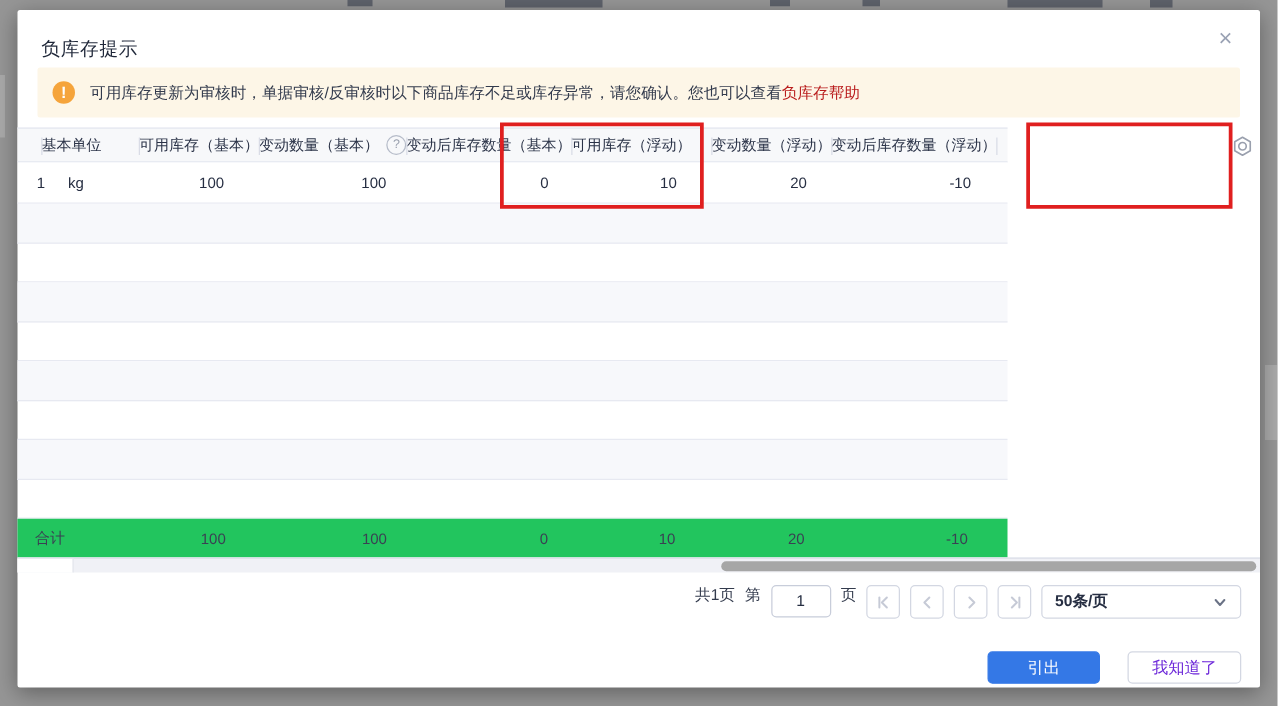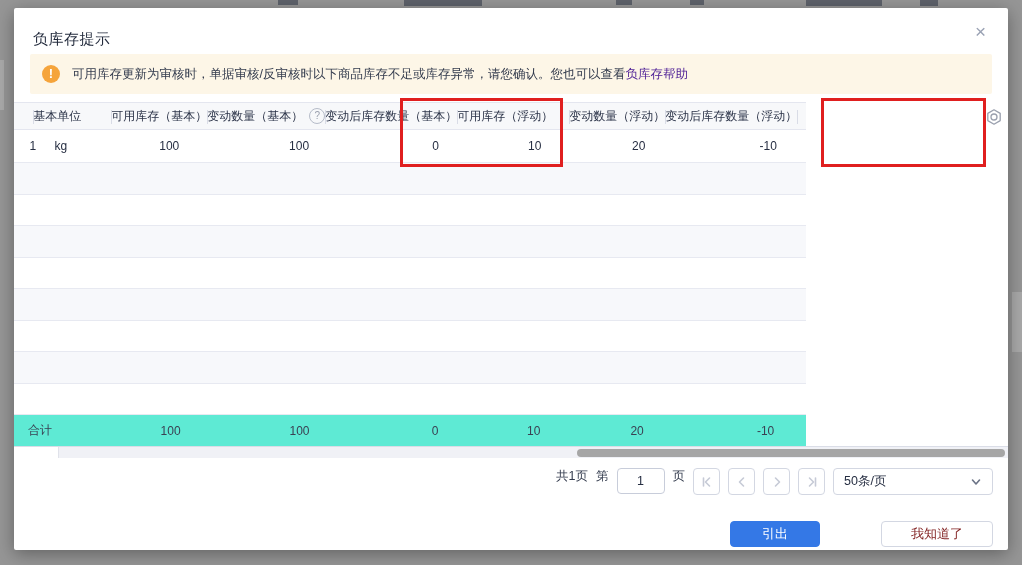--- a/index.html
+++ b/index.html
@@ -26,21 +26,21 @@
   .banner{
     position:absolute;left:16px;top:46px;width:962px;height:40px;background:#fdf6e7;
     display:flex;align-items:center;border-radius:2px;
   }
   .warn-icon{
     width:18px;height:18px;border-radius:50%;background:#f5a43b;color:#fff;
     font-size:13px;font-weight:bold;text-align:center;line-height:18px;
     margin:0 12px 0 12px;flex:0 0 18px;
   }
   .banner-text{font-size:12.5px;color:#333b4d;white-space:nowrap;}
-  .banner-link{color:#4c1d95;text-decoration:none;cursor:pointer;}
+  .banner-link{color:#b91c1c;text-decoration:none;cursor:pointer;}
   
   .grid{position:absolute;left:0;top:94px;width:792px;}
   .thead{
     display:flex;height:28px;background:#f7f8fa;
     border-top:1px solid #e4e6ef;border-bottom:1px solid #e4e6ef;box-sizing:border-box;
   }
   .th{
     position:relative;display:flex;align-items:center;justify-content:center;
     font-size:12px;color:#2b3348;white-space:nowrap;box-sizing:border-box;
   }
@@ -50,21 +50,21 @@
   .trow{display:flex;height:33px;border-bottom:1px solid #e7e9f1;box-sizing:border-box;background:#fff;}
   .td{
     font-size:12px;color:#262e42;display:flex;align-items:center;box-sizing:border-box;white-space:nowrap;
   }
   .td.right{justify-content:flex-end;padding-right:12px;}
   .td.center{justify-content:center;}
   .td.left{justify-content:flex-start;padding-left:3px;}
   .empty-rows .erow{height:31.5px;border-bottom:1px solid #e7e9f1;box-sizing:border-box;}
   .empty-rows .erow.stripe{background:#f7f8fb;}
   .total-row{
-    display:flex;height:31px;background:#5eead4;align-items:center;box-sizing:border-box;justify-content:center;
+    display:flex;height:31px;background:#22c55e;align-items:center;box-sizing:border-box;justify-content:center;
   }
   .total-row .td{color:#3a4153;}
   .help-q{
     display:inline-block;width:14px;height:14px;border:1px solid #b6bcc9;border-radius:50%;
     color:#9aa0ae;font-size:10px;line-height:14px;text-align:center;margin-left:6px;
   }
   .gear-wrap{position:absolute;right:5px;top:100px;width:18px;height:18px;}
   
   .hl-box{position:absolute;border:3px solid #e01f1f;box-sizing:border-box;top:90px;height:69px;pointer-events:none;}
   
@@ -84,31 +84,31 @@
     font-size:12.5px;color:#262e42;font-family:inherit;box-sizing:border-box;background:#fff;
   }
   .nav-btn{
     width:27px;height:27px;border:1px solid #d3d7e2;border-radius:4px;background:#fff;
     display:flex;align-items:center;justify-content:center;box-sizing:border-box;
   }
   .nav-btn svg{stroke:#c6cad6;stroke-width:1.6;fill:none;stroke-linecap:round;stroke-linejoin:round;}
   .size-select{
     width:160px;height:27px;border:1px solid #d3d7e2;border-radius:4px;background:#fff;
     display:flex;align-items:center;justify-content:space-between;box-sizing:border-box;
-    padding:0 10px;color:#262e42;cursor:pointer;
+    padding:0 10px;color:#262e42;cursor:pointer;font-weight:bold;
   }
   .size-select svg{stroke:#6b7386;stroke-width:1.6;fill:none;stroke-linecap:round;stroke-linejoin:round;}
   
   .footer-btns{position:absolute;right:15px;top:513px;display:flex;gap:22px;}
   .btn{
     height:26px;border-radius:4px;font-size:13px;display:flex;align-items:center;justify-content:center;
     box-sizing:border-box;cursor:pointer;font-family:inherit;
   }
   .btn-primary{width:90px;background:#3478e6;color:#fff;border:1px solid #3478e6;}
-  .btn-plain{width:112px;background:#fff;color:#7f1d1d;border:1px solid #d3d7e2;margin-left:39px;}
+  .btn-plain{width:91px;background:#fff;color:#6d28d9;border:1px solid #d3d7e2;}
 </style>
 </head>
 <body>
 
 <div class="smudge" style="left:278px;top:0;width:20px;height:5px;"></div>
 <div class="smudge" style="left:404px;top:0;width:78px;height:6px;"></div>
 <div class="smudge" style="left:616px;top:0;width:16px;height:5px;"></div>
 <div class="smudge" style="left:690px;top:0;width:14px;height:5px;"></div>
 <div class="smudge" style="left:806px;top:0;width:76px;height:6px;"></div>
 <div class="smudge" style="left:920px;top:0;width:18px;height:6px;"></div>

